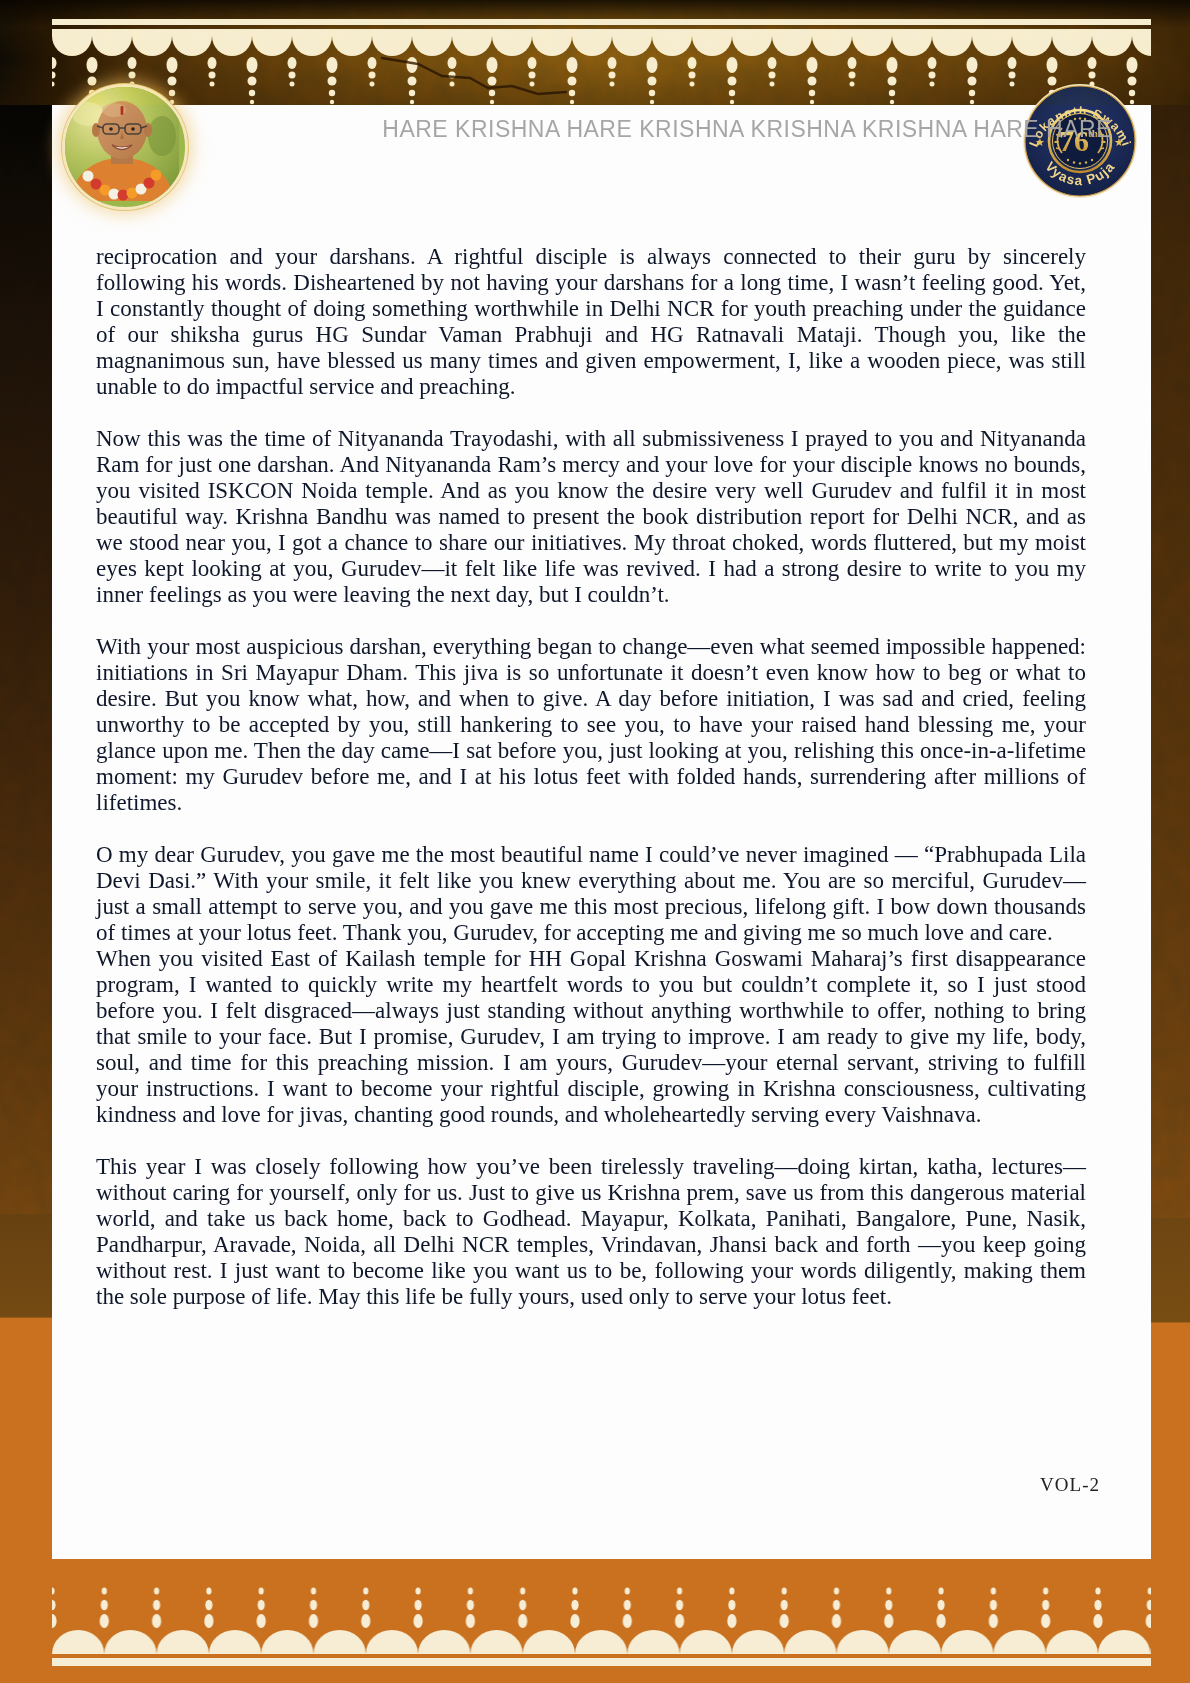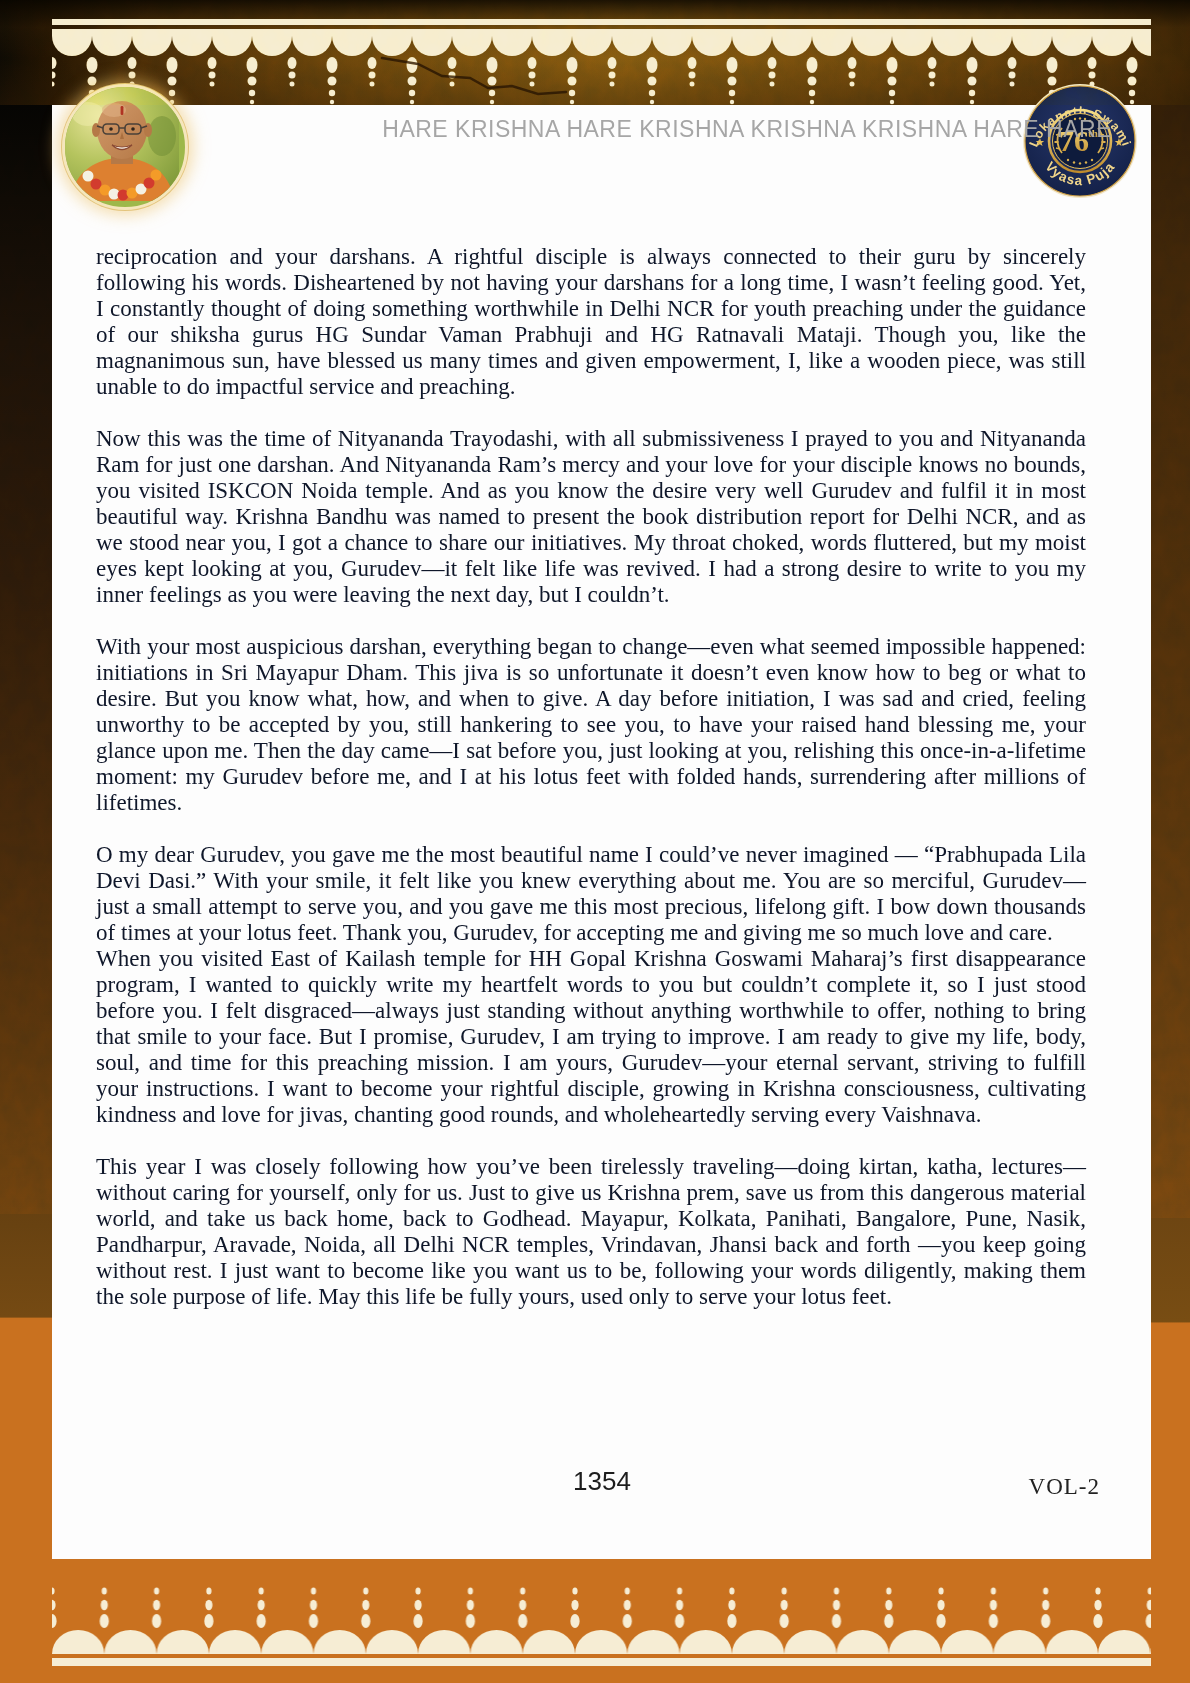--- a/index.html
+++ b/index.html
@@ -63,21 +63,21 @@
   }
   .body-text p { margin:0 0 26px 0; }
   .body-text p.tight { margin-bottom:0; }
   
   .page-number {
     position:absolute; left:112px; width:980px; top:1466px; text-align:center;
     font-family:"Liberation Sans", sans-serif; font-size:26px; color:#1d1d1d;
   }
   .volume {
     position:absolute; left:1000px; width:100px; top:1474px; text-align:right;
-    font-family:"Liberation Serif", serif; font-size:23px; letter-spacing:1px; color:#222;
+    font-family:"Liberation Serif", serif; font-size:19px; letter-spacing:1px; color:#222;
   }
 </style>
 </head>
 <body>
 
 <div class="page">
 
   <div class="frame-top"></div>
   <div class="frame-left"></div>
   <div class="frame-right"></div>
@@ -219,21 +219,20 @@
 
   <div class="body-text">
     <p>reciprocation and your darshans. A rightful disciple is always connected to their guru by sincerely following his words. Disheartened by not having your darshans for a long time, I wasn’t feeling good. Yet, I constantly thought of doing something worthwhile in Delhi NCR for youth preaching under the guidance of our shiksha gurus HG Sundar Vaman Prabhuji and HG Ratnavali Mataji. Though you, like the magnanimous sun, have blessed us many times and given empowerment, I, like a wooden piece, was still unable to do impactful service and preaching.</p>
     <p>Now this was the time of Nityananda Trayodashi, with all submissiveness I prayed to you and Nityananda Ram for just one darshan. And Nityananda Ram’s mercy and your love for your disciple knows no bounds, you visited ISKCON Noida temple. And as you know the desire very well Gurudev and fulfil it in most beautiful way. Krishna Bandhu was named to present the book distribution report for Delhi NCR, and as we stood near you, I got a chance to share our initiatives. My throat choked, words fluttered, but my moist eyes kept looking at you, Gurudev—it felt like life was revived. I had a strong desire to write to you my inner feelings as you were leaving the next day, but I couldn’t.</p>
     <p>With your most auspicious darshan, everything began to change—even what seemed impossible happened: initiations in Sri Mayapur Dham. This jiva is so unfortunate it doesn’t even know how to beg or what to desire. But you know what, how, and when to give. A day before initiation, I was sad and cried, feeling unworthy to be accepted by you, still hankering to see you, to have your raised hand blessing me, your glance upon me. Then the day came—I sat before you, just looking at you, relishing this once-in-a-lifetime moment: my Gurudev before me, and I at his lotus feet with folded hands, surrendering after millions of lifetimes.</p>
     <p class="tight">O my dear Gurudev, you gave me the most beautiful name I could’ve never imagined — “Prabhupada Lila Devi Dasi.” With your smile, it felt like you knew everything about me. You are so merciful, Gurudev—just a small attempt to serve you, and you gave me this most precious, lifelong gift. I bow down thousands of times at your lotus feet. Thank you, Gurudev, for accepting me and giving me so much love and care.</p>
     <p>When you visited East of Kailash temple for HH Gopal Krishna Goswami Maharaj’s first disappearance program, I wanted to quickly write my heartfelt words to you but couldn’t complete it, so I just stood before you. I felt disgraced—always just standing without anything worthwhile to offer, nothing to bring that smile to your face. But I promise, Gurudev, I am trying to improve. I am ready to give my life, body, soul, and time for this preaching mission. I am yours, Gurudev—your eternal servant, striving to fulfill your instructions. I want to become your rightful disciple, growing in Krishna consciousness, cultivating kindness and love for jivas, chanting good rounds, and wholeheartedly serving every Vaishnava.</p>
     <p class="tight">This year I was closely following how you’ve been tirelessly traveling—doing kirtan, katha, lectures—without caring for yourself, only for us. Just to give us Krishna prem, save us from this dangerous material world, and take us back home, back to Godhead. Mayapur, Kolkata, Panihati, Bangalore, Pune, Nasik, Pandharpur, Aravade, Noida, all Delhi NCR temples, Vrindavan, Jhansi back and forth —you keep going without rest. I just want to become like you want us to be, following your words diligently, making them the sole purpose of life. May this life be fully yours, used only to serve your lotus feet.</p>
   </div>
 
-  <div class="page-number">1354</div>
   <div class="volume">VOL-2</div>
 
   <svg class="lace-bottom" width="1099" height="84">
     <defs>
       <pattern id="botLace" x="0" y="0" width="52.3" height="76" patternUnits="userSpaceOnUse">
         <ellipse cx="0" cy="9" rx="2.6" ry="3.6" fill="#f6edd4"></ellipse>
         <ellipse cx="52.3" cy="9" rx="2.6" ry="3.6" fill="#f6edd4"></ellipse>
         <ellipse cx="0" cy="23" rx="3.6" ry="5.2" fill="#f6edd4"></ellipse>
         <ellipse cx="52.3" cy="23" rx="3.6" ry="5.2" fill="#f6edd4"></ellipse>
         <ellipse cx="0" cy="39" rx="4.6" ry="7" fill="#f6edd4"></ellipse>

